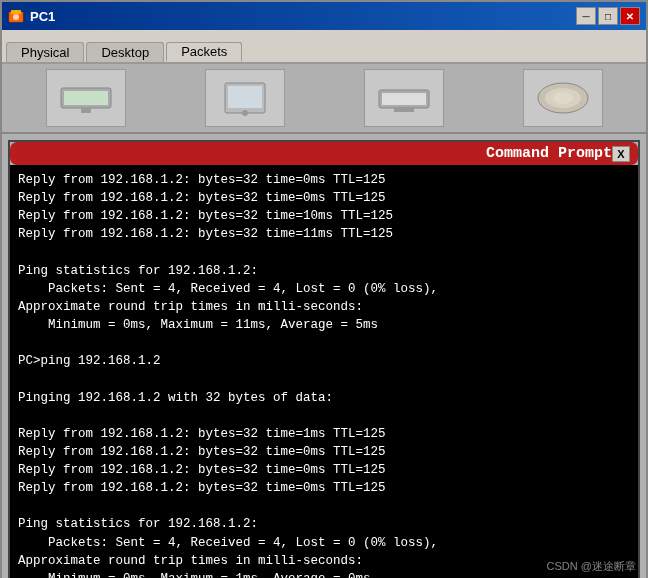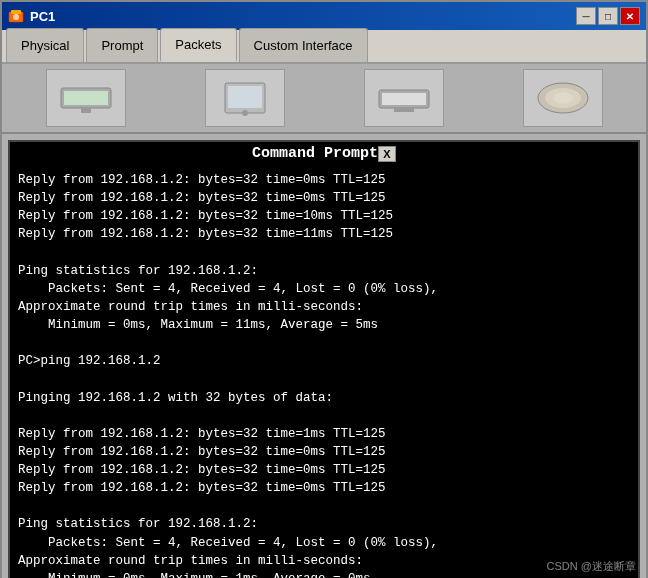--- a/index.html
+++ b/index.html
@@ -89,21 +89,21 @@
     .tab {
       padding: 4px 14px;
       background: #c0bdb6;
       border: 1px solid #999;
       border-bottom: none;
       margin-right: 2px;
       cursor: pointer;
       font-size: 13px;
       color: #000;
       border-radius: 3px 3px 0 0;
-      height: 34px;
+      height: 20px;
       display: flex;
       align-items: center;
     }
 
     .tab.active {
       background: #d4d0c8;
       border-bottom: 2px solid #d4d0c8;
       z-index: 1;
       font-weight: normal;
     }
@@ -140,30 +140,31 @@
     }
 
     .cmd-window {
       flex: 1;
       display: flex;
       flex-direction: column;
       border: 2px solid #444;
     }
 
     .cmd-titlebar {
-      background: #000000;
+      background: #b91c1c;
       color: white;
       font-family: 'Courier New', monospace;
       font-size: 15px;
       font-weight: bold;
       padding: 3px 8px;
       display: flex;
       align-items: center;
-      justify-content: center;
+      justify-content: flex-end;
       flex-shrink: 0;
+      border-radius: 7px;
     }
 
     .cmd-close-btn {
       background: #d4d0c8;
       color: #000;
       border: 1px solid #888;
       width: 18px;
       height: 16px;
       display: flex;
       align-items: center;
@@ -220,23 +221,22 @@
     <span class="title-bar-text">PC1</span>
     <div class="title-bar-controls">
       <div class="title-btn">─</div>
       <div class="title-btn">□</div>
       <div class="title-btn close">✕</div>
     </div>
   </div>
 
   <div class="tabs-bar">
     <div class="tab">Physical</div>
-    <div class="tab">Prompt</div>
+    <div class="tab">Desktop</div>
     <div class="tab active">Packets</div>
-    <div class="tab">Custom Interface</div>
   </div>
 
   <div class="device-area">
     <div class="device-thumb">
       <svg width="60" height="40" viewBox="0 0 60 40">
         <rect x="5" y="10" width="50" height="20" rx="2" fill="#aaa" stroke="#888"></rect>
         <rect x="8" y="13" width="44" height="14" fill="#c8e0c8"></rect>
         <rect x="25" y="30" width="10" height="5" fill="#999"></rect>
       </svg>
     </div>

